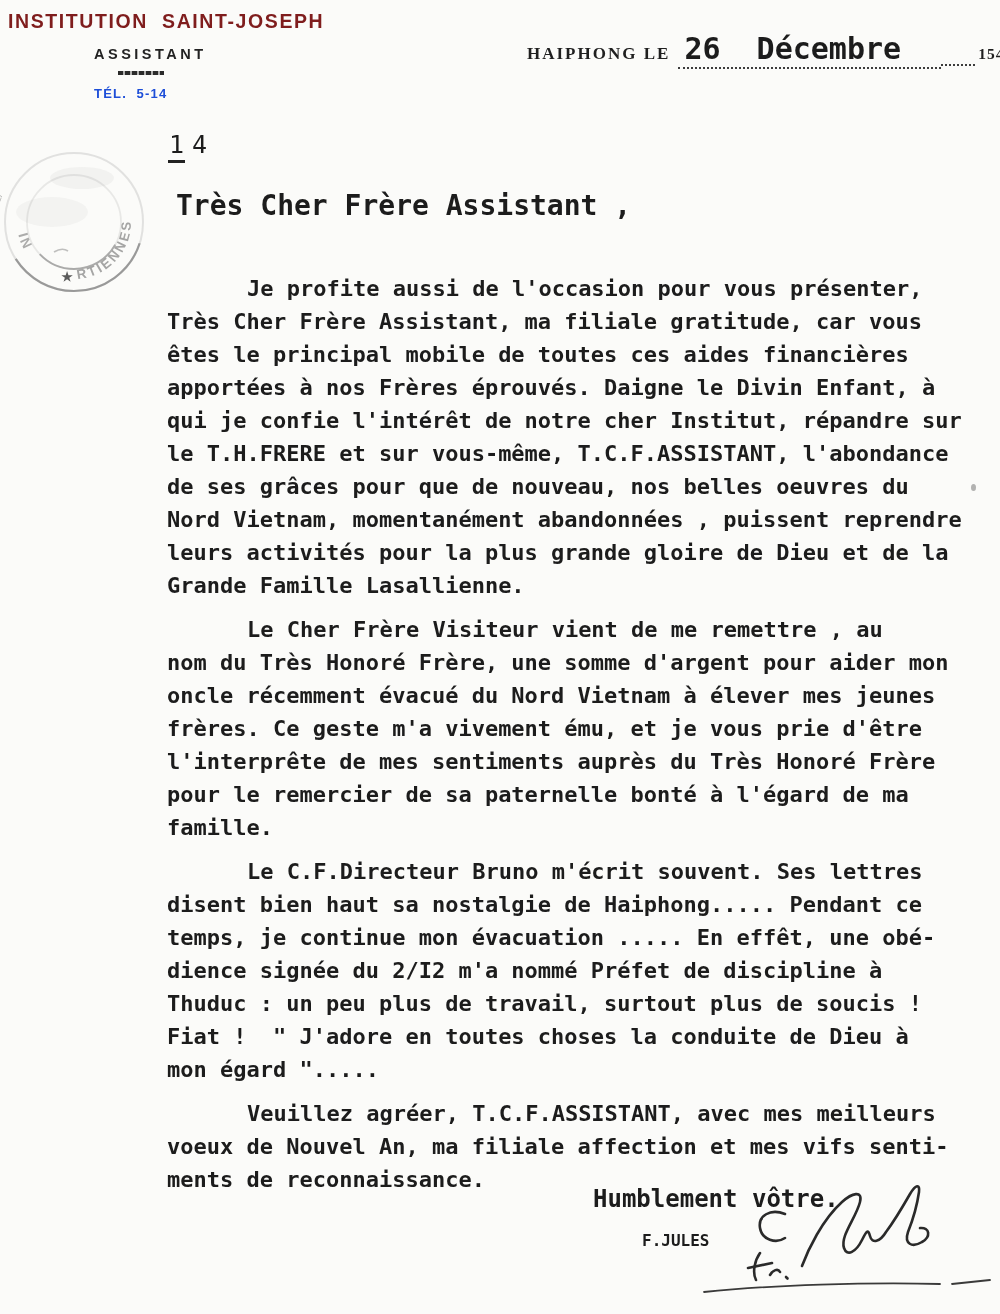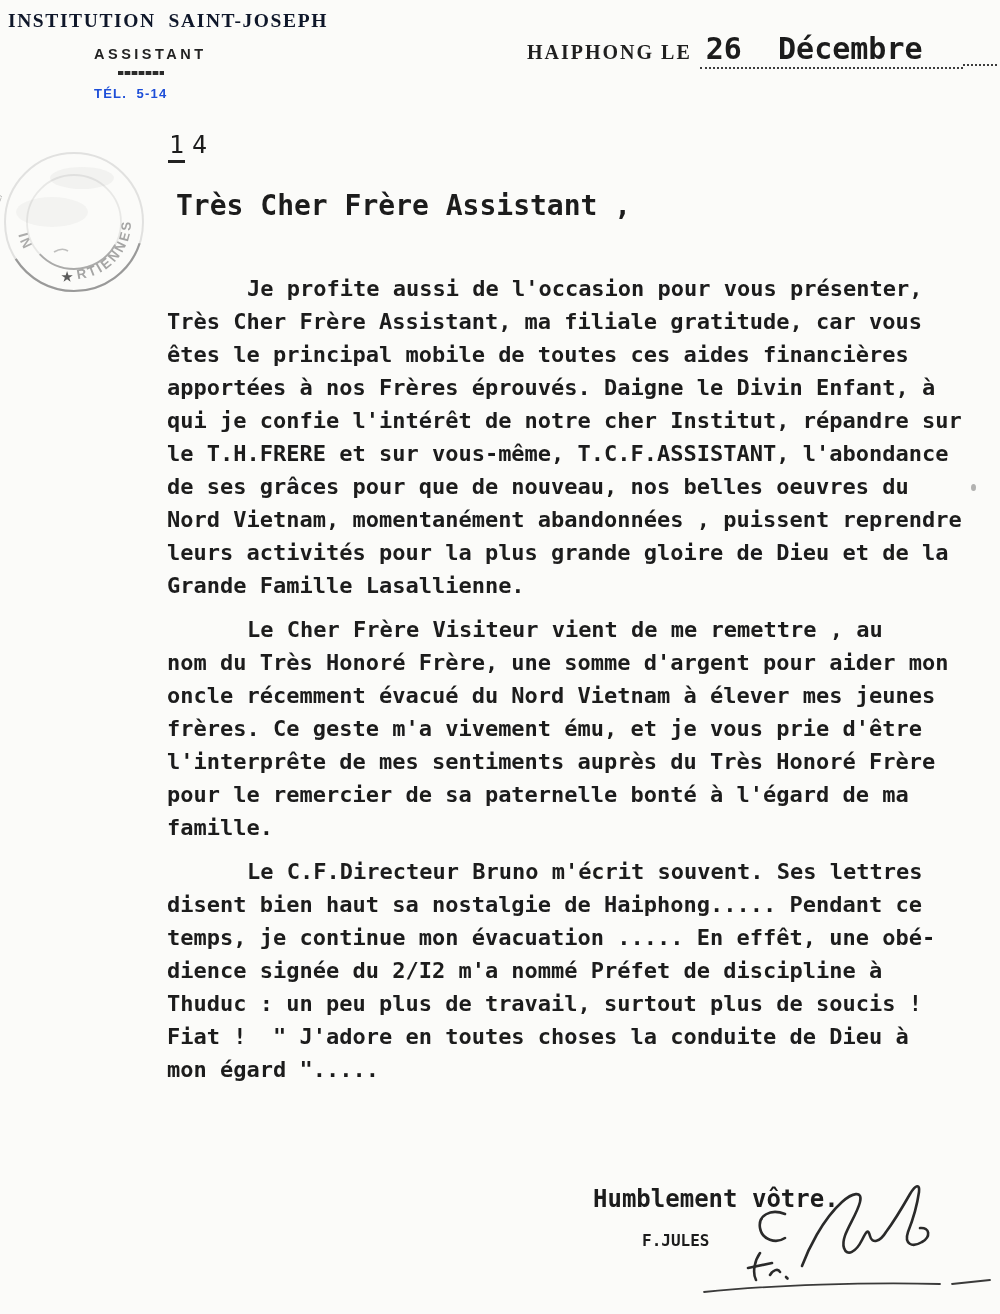--- a/index.html
+++ b/index.html
@@ -15,23 +15,23 @@
     position:relative;
     overflow:hidden;
     color:var(--ink);
     font-family:"DejaVu Sans Mono", monospace;
   }
   .abs{position:absolute;}
 
   
   .lh-title{
     left:8px; top:10px;
-    font-family:Liberation Serif, serif;
+    font-family:Liberation Sans, sans-serif;
     font-weight:700; font-size:19.5px; letter-spacing:1.6px;
-    white-space:pre; color:#0f172a;
+    white-space:pre; color:#7f1d1d;
   }
   .lh-city{
     left:94px; top:46px;
     font-family:"Liberation Sans", sans-serif;
     font-weight:700; font-size:14.5px; letter-spacing:3.5px; color:#222;
   }
   .lh-rule{
     left:118px; top:71px; width:46px; height:4px;
     background:repeating-linear-gradient(90deg,#2a2a2a 0 5px,rgba(42,42,42,.35) 5px 7px);
   }
@@ -41,21 +41,21 @@
     font-weight:700; font-size:13px; letter-spacing:1.2px; white-space:pre; color:#1d4ed8;
   }
 
   
   .dateline{
     left:527px; top:34px;
     display:flex; align-items:baseline; white-space:pre;
   }
   .date-prefix{
     font-family:"Liberation Serif", serif;
-    font-size:20px; font-weight:600; letter-spacing:2px; color:#1f1f1f;
+    font-size:17px; font-weight:600; letter-spacing:2px; color:#1f1f1f;
   }
   .date-typed{
     font-size:30px; font-weight:700; line-height:1;
     margin-left:8px; padding:0 40px 3px 6px;
     border-bottom:2px dotted #3c3c3c;
   }
   .date-ext{
     width:34px; height:12px; margin:0 3px 3px 0;
     border-bottom:2px dotted #3c3c3c; align-self:flex-end;
   }
@@ -165,20 +165,23 @@
 l'interprête de mes sentiments auprès du Très Honoré Frère
 pour le remercier de sa paternelle bonté à l'égard de ma
 famille.</p>
   <p class="para">Le C.F.Directeur Bruno m'écrit souvent. Ses lettres
 disent bien haut sa nostalgie de Haiphong..... Pendant ce
 temps, je continue mon évacuation ..... En effêt, une obé-
 dience signée du 2/I2 m'a nommé Préfet de discipline à
 Thuduc : un peu plus de travail, surtout plus de soucis !
 Fiat !  " J'adore en toutes choses la conduite de Dieu à
 mon égard ".....</p>
+  <p class="para">Veuillez agréer, T.C.F.ASSISTANT, avec mes meilleurs
+voeux de Nouvel An, ma filiale affection et mes vifs senti-
+ments de reconnaissance.</p>
 </div>
 
 <div class="abs valediction">Humblement vôtre.</div>
 <div class="abs signer">F.JULES</div>
 
 <svg class="abs sig-svg" width="312" height="132" viewBox="0 0 312 132">
   <g stroke="#2a2a2a" stroke-width="2.6" fill="none" stroke-linecap="round" stroke-linejoin="round">
 
     <path d="M 95 34 C 80 28, 68 36, 70 48 C 72 60, 86 64, 95 58"></path>
 

